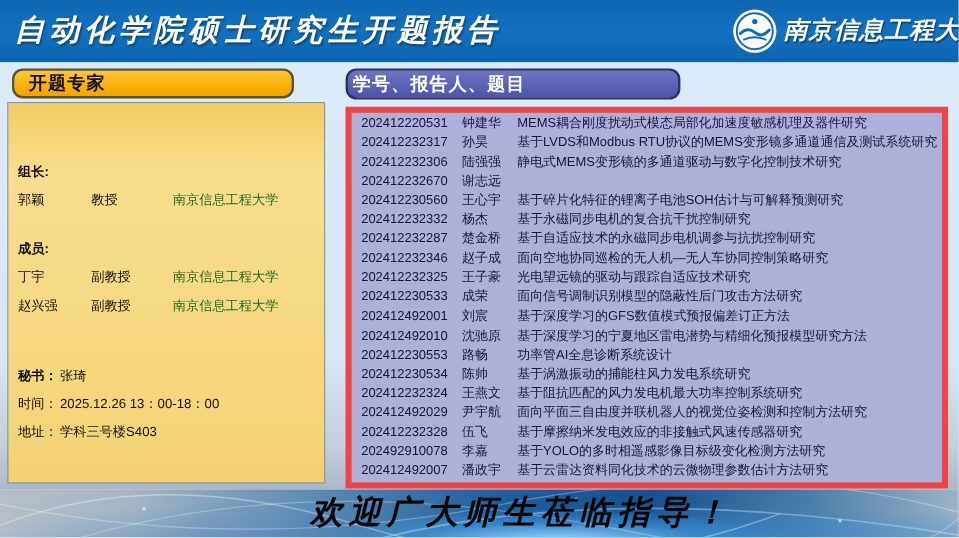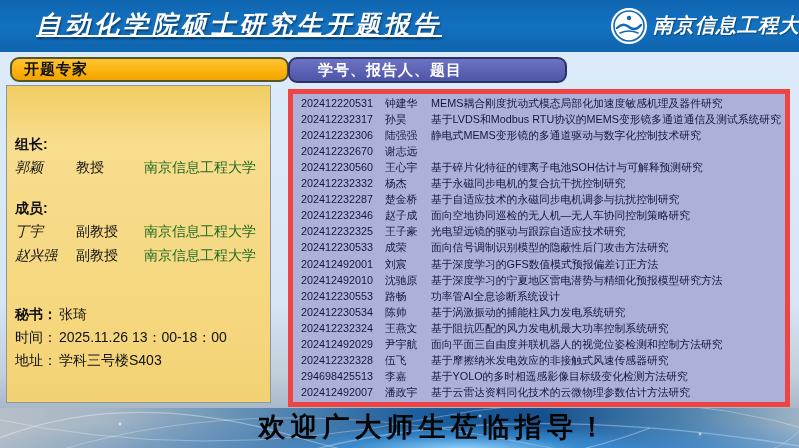--- a/index.html
+++ b/index.html
@@ -2,58 +2,58 @@
 <html><head>
 <meta charset="utf-8">
 <style>
   html,body{margin:0;padding:0;background:#e8eef4;}
   .slide{position:relative;width:799px;height:448px;overflow:hidden;
          font-family:"Liberation Sans",sans-serif;background:#d8e8f6;}
 
   
   .header{position:absolute;left:0;top:0;width:799px;height:52px;
           background:linear-gradient(180deg,#0f66b1 0%,#1371c0 50%,#0e64ae 100%);}
-  .page-title{position:absolute;left:36px;top:8px;
+  .page-title{position:absolute;left:12px;top:8px;
           font-family:"DejaVu Serif",serif;font-style:italic;font-weight:bold;
           font-size:25px;color:#ffffff;letter-spacing:4px;white-space:nowrap;
-          text-shadow:1px 2px 2px rgba(0,0,0,.4);text-decoration:underline;}
+          text-shadow:1px 2px 2px rgba(0,0,0,.4);}
   .logo{position:absolute;left:610px;top:7px;width:38px;height:38px;}
   .univ-name{position:absolute;left:653px;top:12px;
           font-family:"DejaVu Serif",serif;font-style:italic;font-weight:bold;
           font-size:20px;color:#ffffff;letter-spacing:1px;white-space:nowrap;
           text-shadow:1px 1px 1px rgba(0,0,0,.35);}
 
   
   .content-bg{position:absolute;left:0;top:52px;width:799px;height:356px;
           background:linear-gradient(180deg,#dcebfa 0%,#d6e6f4 70%,#c2cfdd 90%,#a9b8c7 100%);}
 
   
-  .experts-header{position:absolute;left:10px;top:57px;width:279px;height:25px;
+  .experts-header{position:absolute;left:10px;top:57px;width:235px;height:25px;
           box-sizing:border-box;border:2px solid #55552a;border-radius:9px;
           background:linear-gradient(180deg,#ffc534 0%,#f8ad06 70%,#f2a400 100%);
           display:flex;align-items:center;padding-left:12px;
           font-size:15px;font-weight:bold;color:#101010;letter-spacing:1px;}
   .experts-body{position:absolute;left:6px;top:85px;width:265px;height:318px;
           box-sizing:border-box;border:1px solid #8e979e;
           background:linear-gradient(180deg,#f1cd62 0%,#f8dd8e 18%,#f5d67c 80%,#f2d173 100%);
-          font-size:14px;color:#111;}
+          font-size:11px;color:#111;}
   .exp-line{position:absolute;left:8px;right:4px;white-space:nowrap;}
   .exp-label{font-weight:bold;}
   .exp-row{display:flex;}
-  .exp-name{width:61px;font-style:italic;}
+  .exp-name{width:61px;}
   .exp-title{width:68px;}
   .exp-univ{color:#1f6b24;}
   .kv{display:flex;}
   .kv .v{margin-left:2px;text-align:right;}
 
   
   .schedule-header{position:absolute;left:288px;top:57px;width:279px;height:26px;
           box-sizing:border-box;border:2px solid #2e3168;border-radius:9px;
           background:linear-gradient(180deg,#6d74c4 0%,#5a60b2 60%,#4f55a6 100%);
-          display:flex;align-items:center;padding-left:28px;
+          display:flex;align-items:center;padding-left:4px;
           font-size:15px;font-weight:bold;color:#ffffff;letter-spacing:1px;}
   .schedule-list{position:absolute;left:288px;top:89px;width:502px;height:318px;
           box-sizing:border-box;border:5px solid #ef4444;background:#adb1da;
           display:flex;flex-direction:column;justify-content:space-evenly;
           padding:1px 2px 1px 8px;}
   .srow{display:flex;align-items:center;font-size:10.8px;line-height:15px;
           color:#16163e;white-space:nowrap;overflow:hidden;}
   .c-id{width:84px;flex:none;}
   .c-name{width:46px;flex:none;}
   .c-title{flex:1;overflow:hidden;}
@@ -61,21 +61,21 @@
   
   .footer{position:absolute;left:0;top:408px;width:799px;height:40px;
           background:
             radial-gradient(ellipse 260px 34px at 58% 105%, rgba(150,215,255,.95) 0%, rgba(60,150,220,.55) 45%, rgba(0,0,0,0) 75%),
             radial-gradient(ellipse 480px 50px at 75% 115%, rgba(60,140,215,.8) 0%, rgba(0,0,0,0) 70%),
             radial-gradient(ellipse 420px 60px at 30% 130%, rgba(70,130,190,.6) 0%, rgba(0,0,0,0) 70%),
             linear-gradient(90deg,#b6bfc8 0%,#a3b5c4 14%,#5e8cb4 32%,#1e5f9d 52%,#14518e 68%,#4c80ab 85%,#9db3c5 100%);}
   .footer-net{position:absolute;left:0;top:0;width:799px;height:40px;}
   .footer-message{position:absolute;left:0;top:1px;width:799px;text-align:center;
           padding-left:70px;box-sizing:border-box;
-          font-family:"DejaVu Serif",serif;font-weight:bold;
+          font-family:"DejaVu Serif",serif;font-style:italic;font-weight:bold;
           font-size:27px;color:#050505;letter-spacing:5px;white-space:nowrap;}
 </style>
 </head>
 <body>
 
 <div class="slide">
 
   <div class="header">
     <div class="page-title">自动化学院硕士研究生开题报告</div>
     <svg class="logo" viewBox="0 0 38 38">
@@ -110,21 +110,21 @@
       <span class="exp-name">赵兴强</span>
       <span class="exp-title">副教授</span>
       <span class="exp-univ">南京信息工程大学</span>
     </div>
     <div class="exp-line kv" style="top:220px">
       <span class="exp-label">秘书：</span>
       <span class="v">张琦</span>
     </div>
     <div class="exp-line kv" style="top:243px">
       <span>时间：</span>
-      <span class="v">2025.11.26  13：00-18：00</span>
+      <span class="v">2025.12.26  13：00-18：00</span>
     </div>
     <div class="exp-line kv" style="top:266px">
       <span>地址：</span>
       <span class="v">学科三号楼S403</span>
     </div>
   </div>
 
   <div class="schedule-header">
     <span>学号、报告人、题目</span>
   </div>
@@ -224,21 +224,21 @@
       <span class="c-title">面向平面三自由度并联机器人的视觉位姿检测和控制方法研究</span>
     </div>
 
     <div class="srow">
       <span class="c-id">202412232328</span>
       <span class="c-name">伍飞</span>
       <span class="c-title">基于摩擦纳米发电效应的非接触式风速传感器研究</span>
     </div>
 
     <div class="srow">
-      <span class="c-id">294698425513</span>
+      <span class="c-id">202492910078</span>
       <span class="c-name">李嘉</span>
       <span class="c-title">基于YOLO的多时相遥感影像目标级变化检测方法研究</span>
     </div>
 
     <div class="srow">
       <span class="c-id">202412492007</span>
       <span class="c-name">潘政宇</span>
       <span class="c-title">基于云雷达资料同化技术的云微物理参数估计方法研究</span>
     </div>
   </div>

